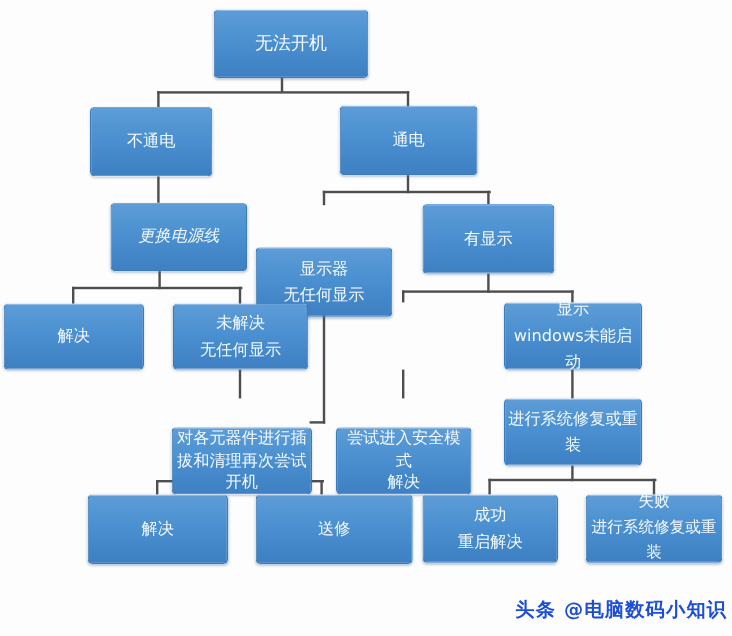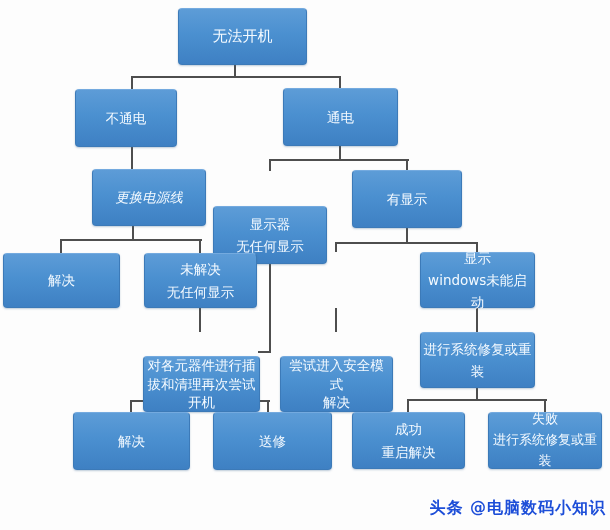--- a/index.html
+++ b/index.html
@@ -39,21 +39,21 @@
   .n-nodisplay {left:213px;top:170px;width:114px;height:58px;margin-top:36px;}
   .n-hasdisplay{left:352px;top:170px;width:110px;height:58px;}
   .n-solved1   {left:3px;  top:253px;width:117px;height:55px;}
   .n-unsolved  {left:144px;top:253px;width:113px;height:55px;}
   .n-blackscr  {left:280px;top:252px;width:113px;height:56px;}
   .n-winfail   {left:420px;top:252px;width:115px;height:56px;}
   .n-replug    {left:143px;top:332px;width:117px;height:56px;}
   .n-engfix    {left:280px;top:332px;width:113px;height:56px;}
   .n-safemode  {left:420px;top:332px;width:115px;height:56px;}
   .n-solved2   {left:73px; top:412px;width:117px;height:58px;}
-  .n-repair    {left:213px;top:412px;width:119px;height:58px;}
+  .n-repair    {left:213px;top:412px;width:131px;height:58px;}
   .n-success   {left:352px;top:412px;width:113px;height:57px;}
   .n-fail      {left:488px;top:412px;width:114px;height:57px;}
 
   
   .line{position:absolute;background:#4e4e4e;}
   
   .c1a{left:234px;top:65px; width:2px;  height:12px;}
   .c1b{left:131px;top:76px; width:210px;height:2px;}
   .c1c{left:131px;top:76px; width:2px;  height:14px;}
   .c1d{left:339px;top:76px; width:2px;  height:13px;}

